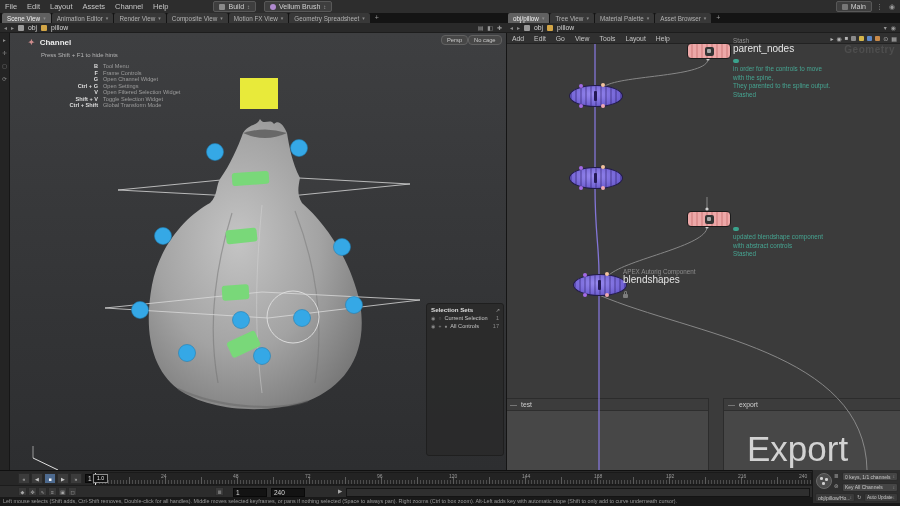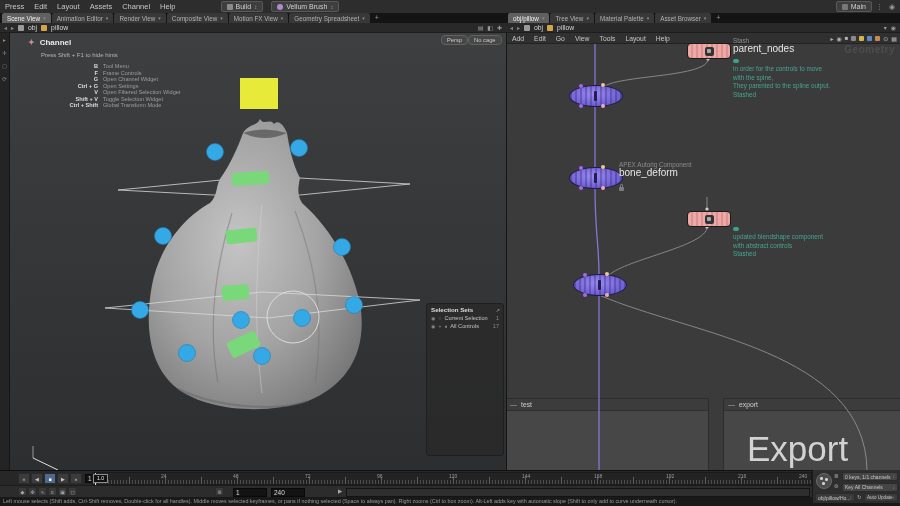--- a/index.html
+++ b/index.html
@@ -135,21 +135,21 @@
       font-size:5px;display:flex;align-items:center;justify-content:space-between;padding:0 2px;box-sizing:border-box;}
   .dd .updn{font-size:4.5px;color:#999;}
   .miniico{position:absolute;color:#a8a8a8;font-size:5.5px;}
 </style>
 </head>
 <body>
 
 <div id="root">
 
   <div id="menubar" class="abs">
-    <span class="mitem">Press</span>
+    <span class="mitem">File</span>
     <span class="mitem">Edit</span>
     <span class="mitem">Layout</span>
     <span class="mitem">Assets</span>
     <span class="mitem">Channel</span>
     <span class="mitem">Help</span>
     <span class="toolpill" style="margin-left:40px">
       <i class="pill-ico"></i>
       <span>Build</span>
       <span class="updn">↕</span>
     </span>
@@ -455,44 +455,44 @@
       <span class="apex-glyph"></span>
     </div>
 
     <div class="apex-node" style="left:62px;top:134px">
       <span class="port p-tl"></span>
       <span class="port p-tr"></span>
       <span class="port p-bl"></span>
       <span class="port p-br"></span>
       <span class="apex-glyph"></span>
     </div>
-    <div class="node-label" style="left:112px;top:128px">
-      <div class="ntype">APEX Autorig Component</div>
-      <div class="nname">bone_deform</div>
-      <span class="locki"></span>
-    </div>
 
     <div class="stash-node" style="left:180px;top:178px">
       <span class="stash-glyph">
           <i></i>
         </span>
     </div>
     <span class="cbadge" style="left:226px;top:194px"></span>
     <div class="ncomment" style="left:226px;top:200px">
       <div>updated blendshape component</div>
       <div>with abstract controls</div>
       <div>Stashed</div>
     </div>
 
     <div class="apex-node" style="left:66px;top:241px">
       <span class="port p-tl"></span>
       <span class="port p-tr"></span>
       <span class="port p-bl"></span>
       <span class="port p-br"></span>
       <span class="apex-glyph"></span>
+    </div>
+    <div class="node-label" style="left:116px;top:235px">
+      <div class="ntype">APEX Autorig Component</div>
+      <div class="nname">blendshapes</div>
+      <span class="locki"></span>
     </div>
   </div>
 
   <div id="playbar1" class="abs">
     <span class="tbtn" style="left:18px">«</span>
     <span class="tbtn" style="left:31px">◀</span>
     <span class="tbtn hl" style="left:44px">■</span>
     <span class="tbtn" style="left:57px">▶</span>
     <span class="tbtn" style="left:70px">»</span>
     <span class="ffield" style="left:85px;top:3px;width:22px;height:9px">1.0</span>

